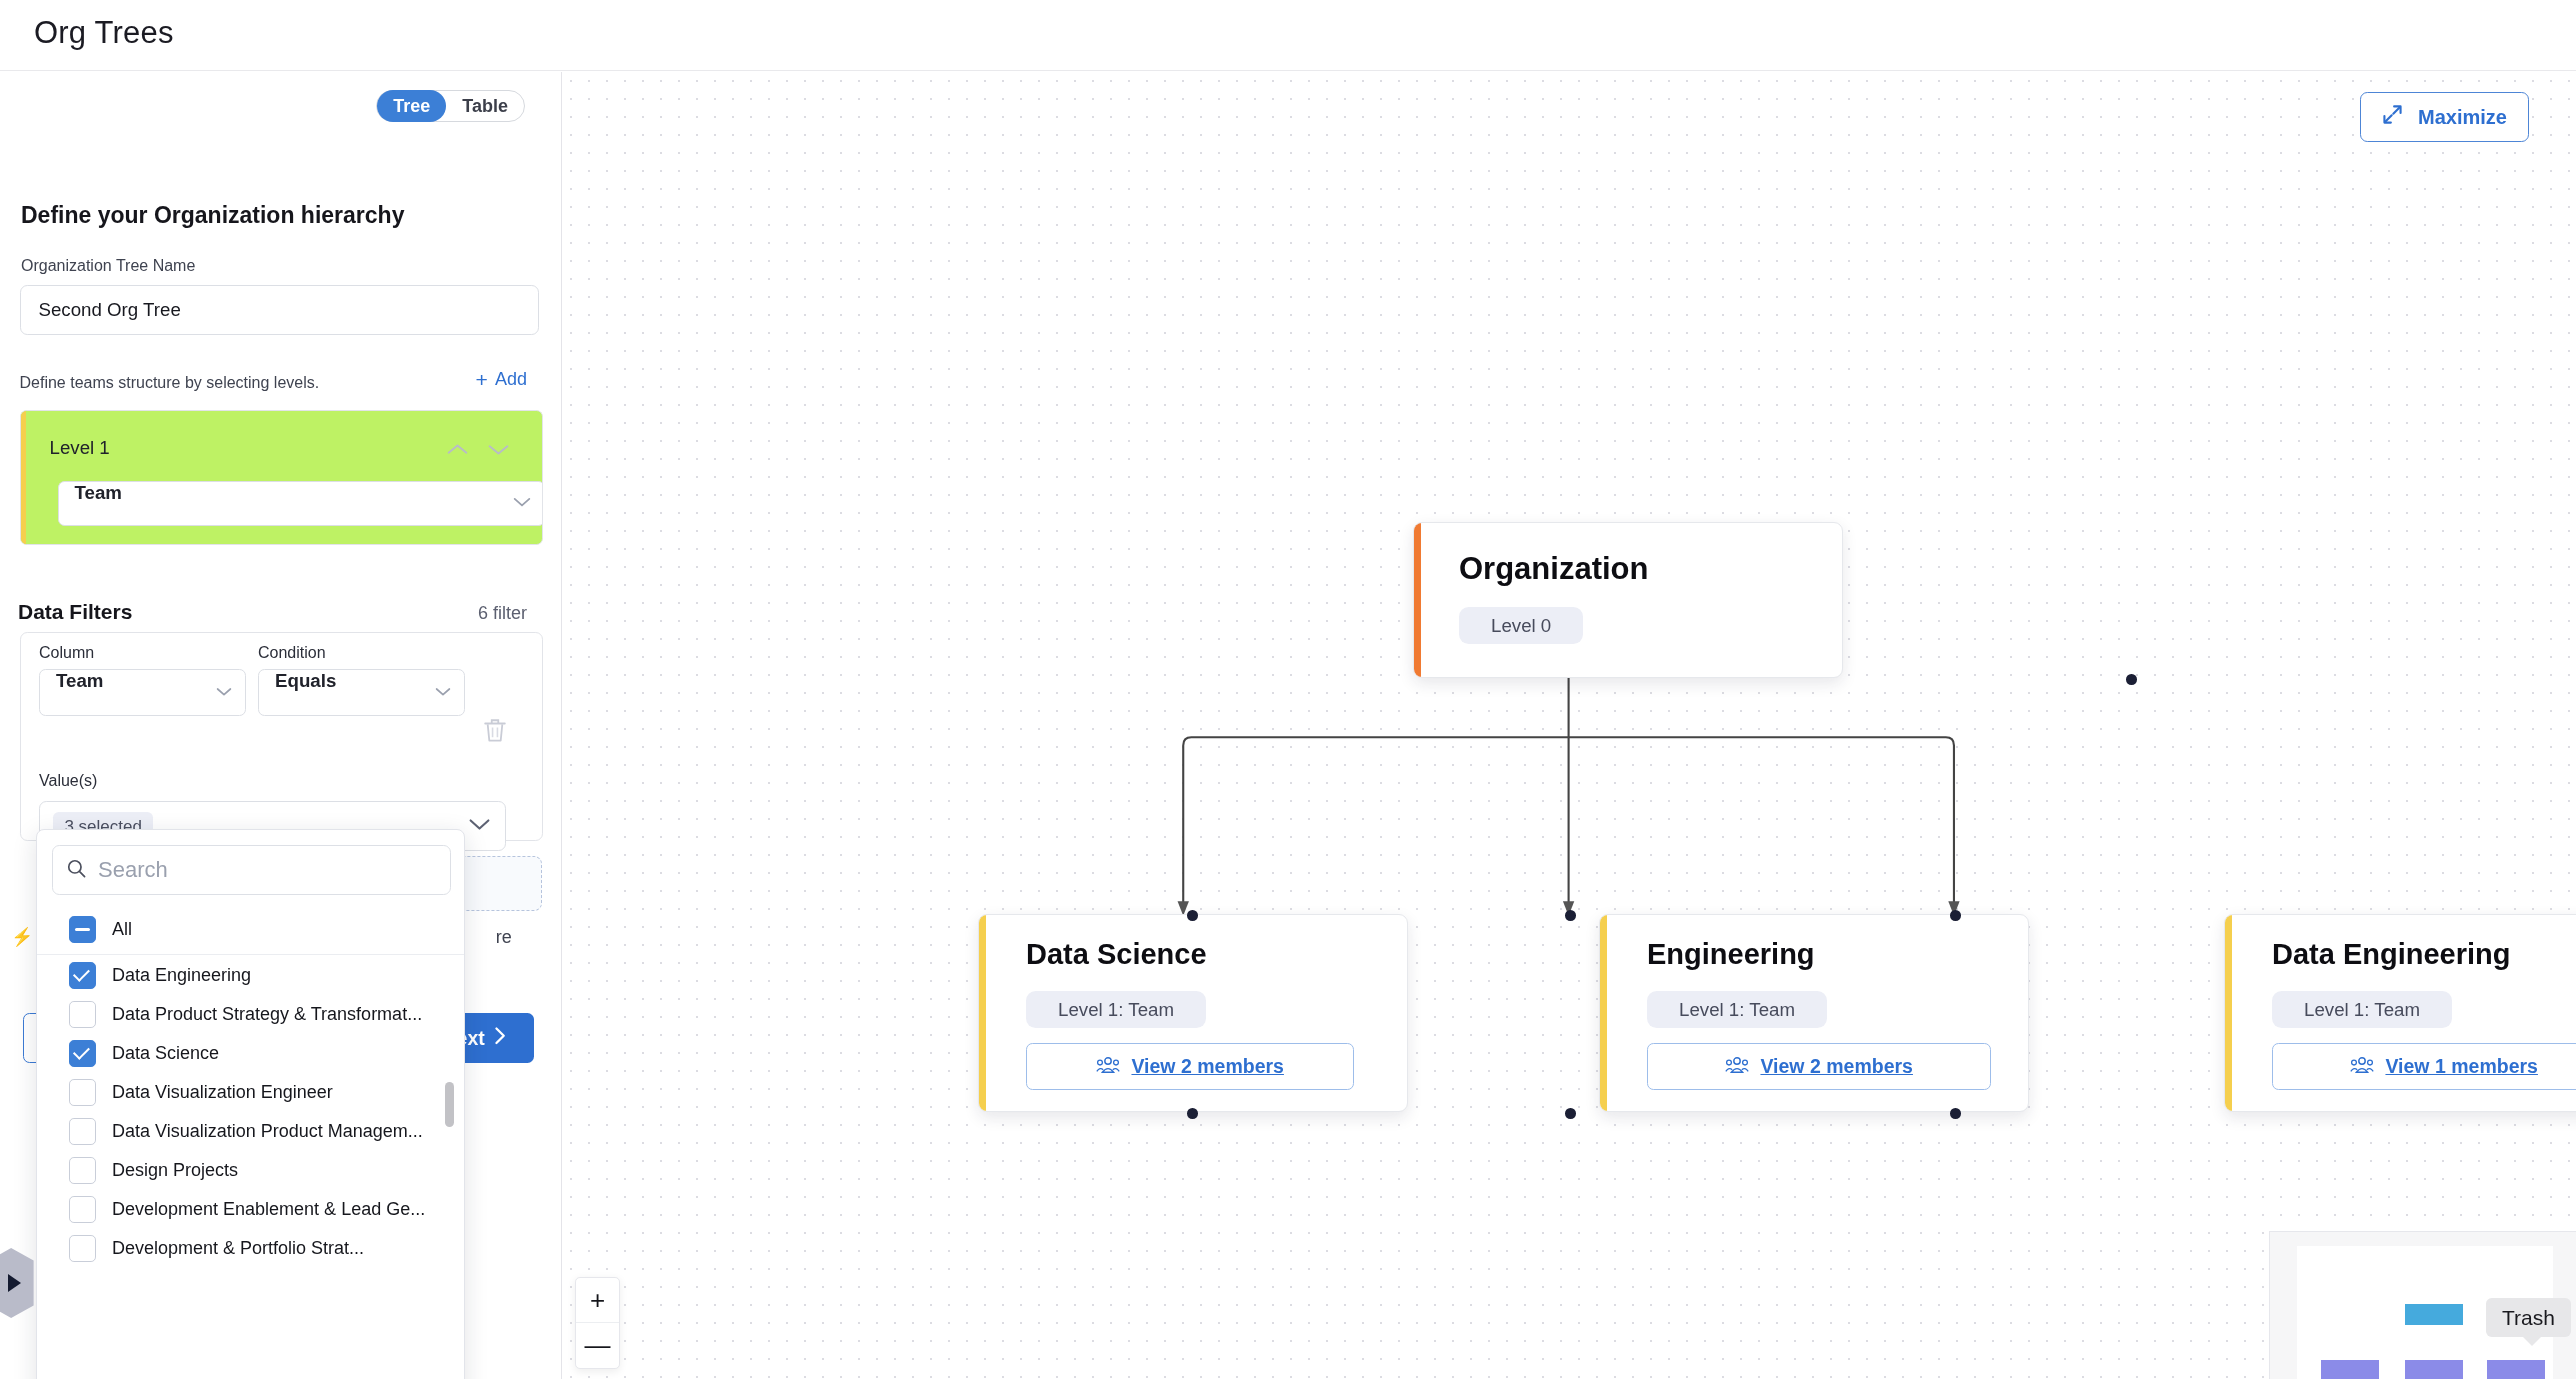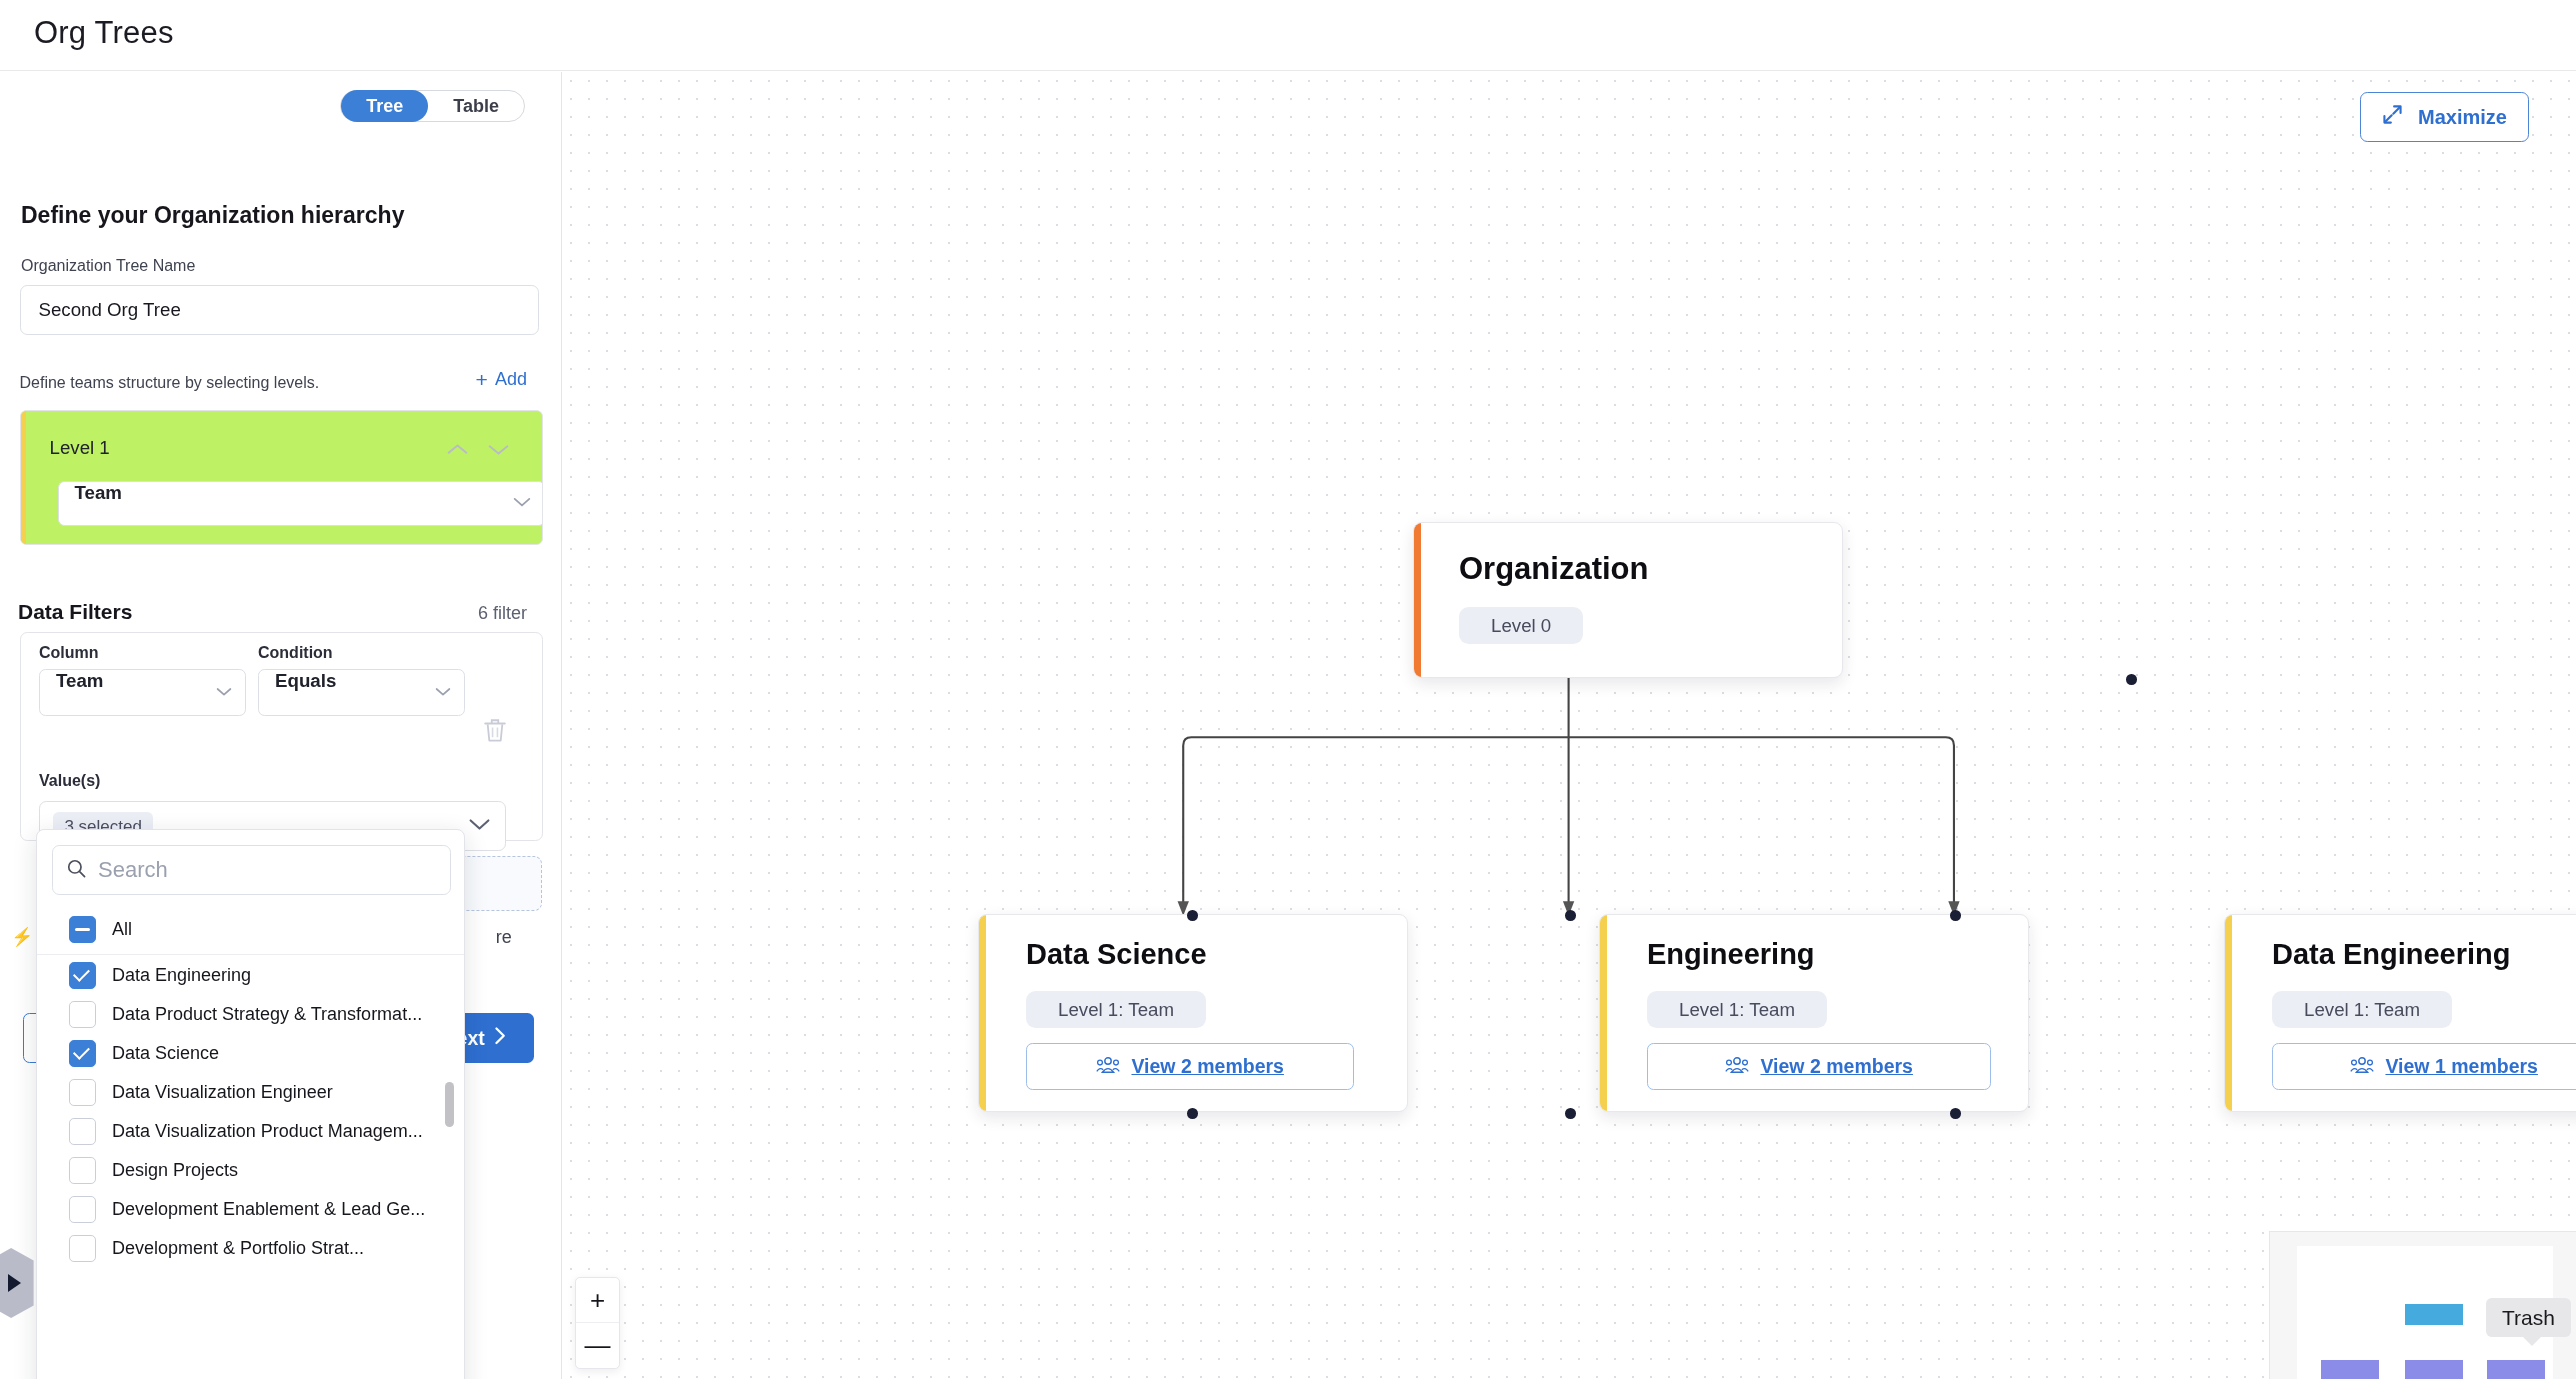--- a/index.html
+++ b/index.html
@@ -27,21 +27,21 @@
     background: #fff; border-right: 0.8px solid #e4e4e9; overflow: hidden;
   }
 
   .segwrap {
     position: absolute; right: 36px; top: 18px;
     display: flex; align-items: center;
     border: 0.8px solid #d6d9de; border-radius: 811px; background: #fff;
     height: 32px; padding: 0;
   }
   .seg {
-    height: 32px; padding: 0 25px; border-radius: 811px;
+    height: 32px; padding: 0 16px; border-radius: 811px;
     display: flex; align-items: center; justify-content: center;
     font-size: 18px; font-weight: 700; color: #3c3f4a; cursor: pointer;
   }
   .seg.active { background: #3c7fd6; color: #fff; }
 
   .section-title {
     position: absolute; left: 21px; top: 130px;
     font-size: 23px; font-weight: 700; color: #16161c;
   }
   .fieldlabel {
@@ -100,21 +100,21 @@
     font-size: 21px; font-weight: 700; color: #16161c;
   }
   .dfcount {
     position: absolute; right: 34px; top: 531px;
     font-size: 18px; color: #5c6070;
   }
   .filtercard {
     position: absolute; left: 19.5px; top: 560px; width: 523px; height: 209px;
     border: 0.8px solid #e2e4e9; border-radius: 7.3px; background: #fff;
   }
-  .collabel { position: absolute; font-size: 16px; font-weight: 700; color: #2b2e39; }
+  .collabel { position: absolute; font-size: 16px; font-weight: 400; color: #2b2e39; }
   .colsel { height: 47px; padding: 0 16px; }
 
   .trashicon {
     position: absolute; left: 477px; top: 640px; width: 36px; height: 36px;
     display:flex; align-items:center; justify-content:center; cursor:pointer; opacity:.62;
   }
 
   .valbox {
     position: absolute; left: 39px; top: 729px; width: 467px; height: 50px;
     border: 0.8px solid #dcdfe5; border-radius: 7.3px; background: #fff; cursor: pointer;

